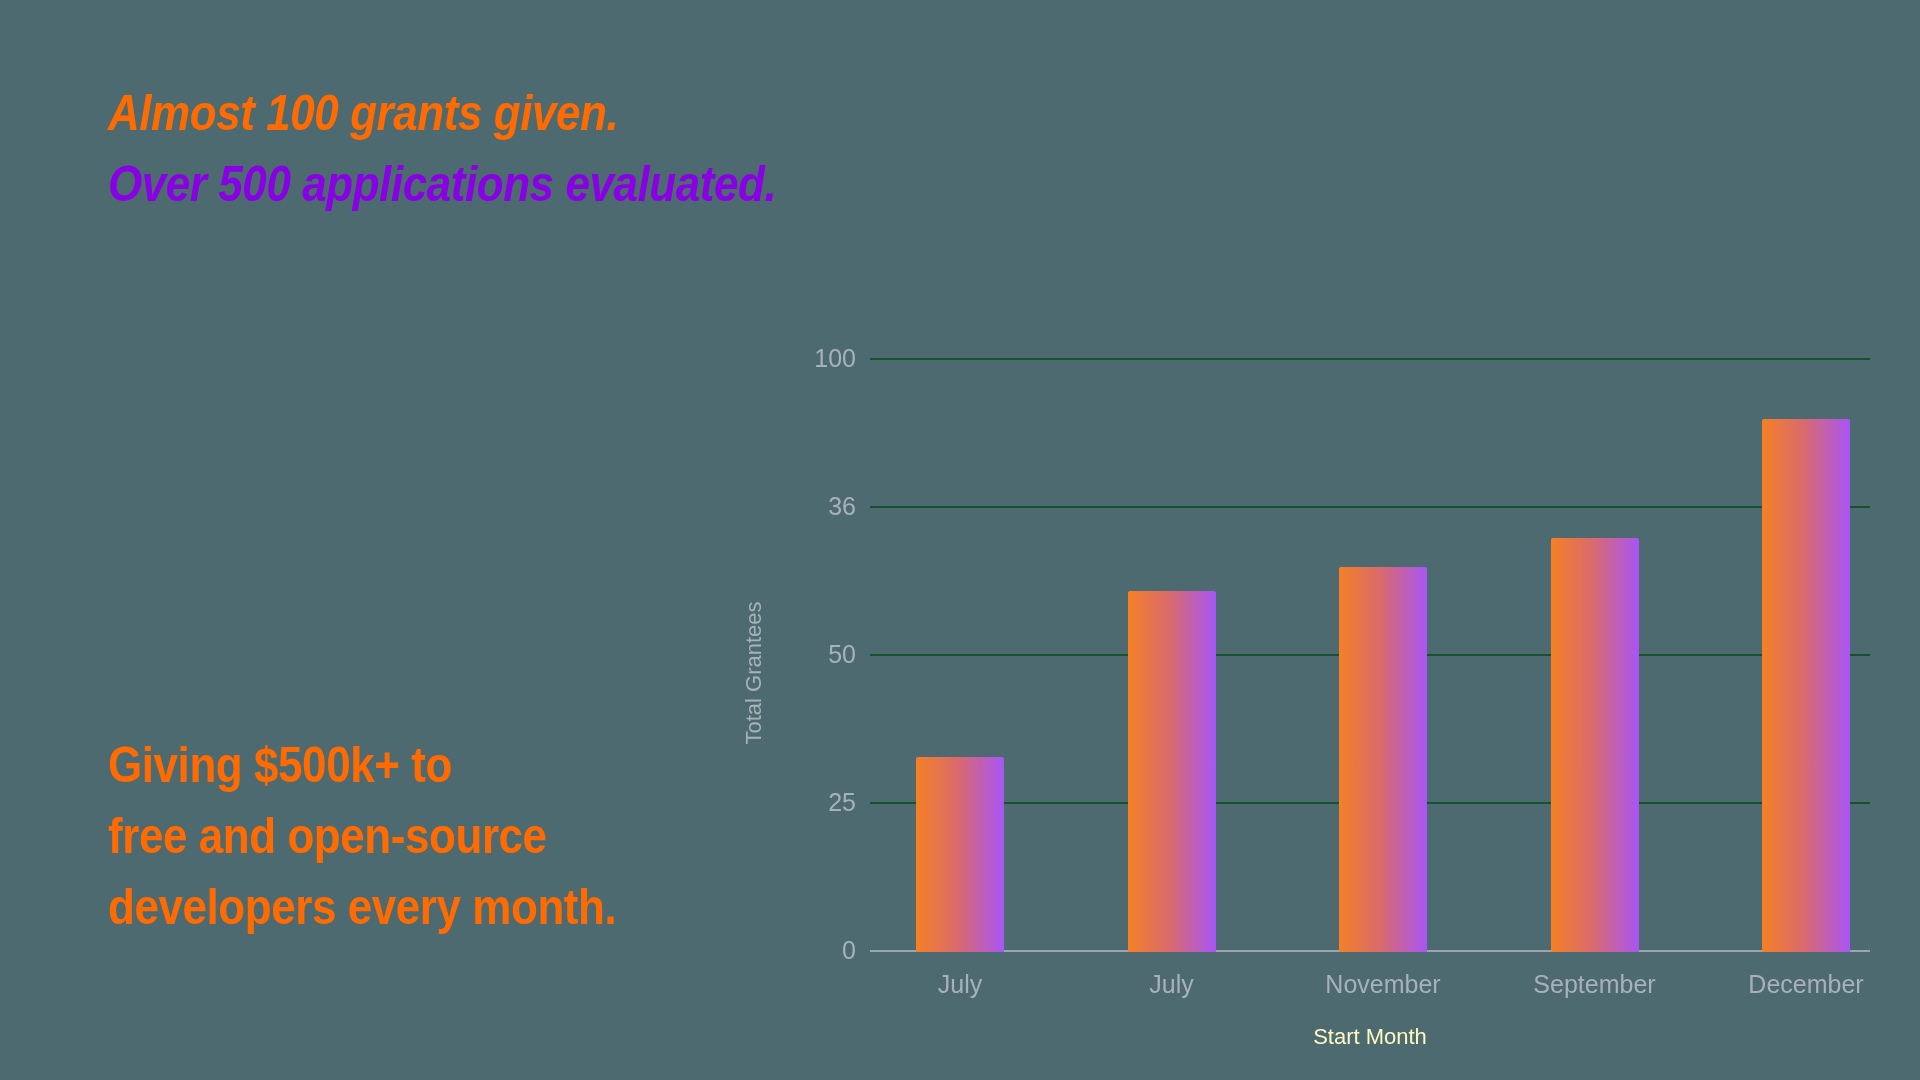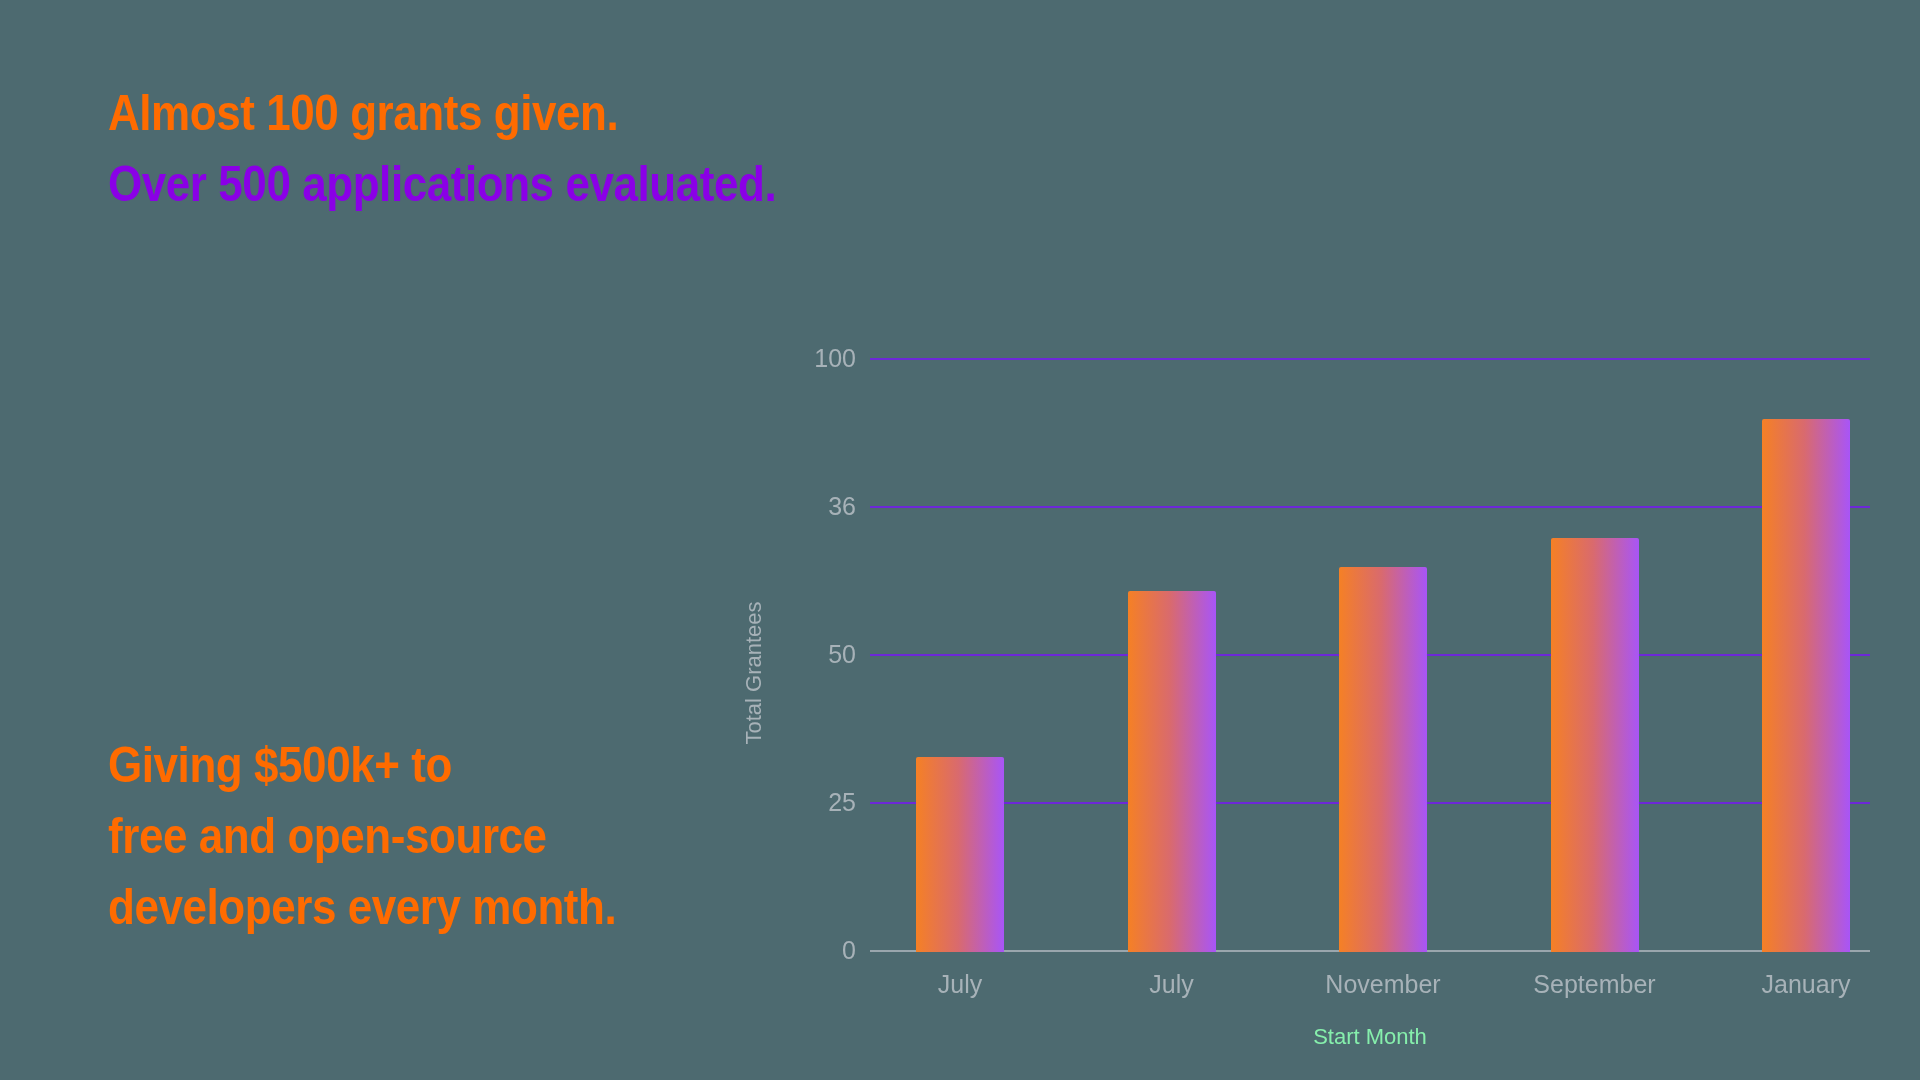--- a/index.html
+++ b/index.html
@@ -8,20 +8,21 @@
     background:#4d6a70;
     font-family:"Liberation Sans", sans-serif;
     overflow:hidden;
     position:relative;
   }
   .headline-block{
     position:absolute;
     left:108px;
     top:78px;
     width:1000px;
+    font-style:italic;
   }
   .headline{
     font-weight:bold;
     font-size:50px;
     line-height:1.42;
     letter-spacing:-0.5px;
     transform:scaleX(0.88);
     transform-origin:left center;
     white-space:nowrap;
   }
@@ -57,21 +58,21 @@
     position:absolute;
     left:110px;
     top:60px;
     right:0;
     height:592px;   
   }
   .gridline{
     position:absolute;
     left:0;right:0;
     height:2px;
-    background:#6d28d9;
+    background:#14532d;
   }
   .gridline.baseline{background:#9aa6ad;}
   .tick-label{
     position:absolute;
     right:calc(100% + 14px);
     transform:translateY(-50%);
     font-size:25px;
     color:#a7b2b8;
     white-space:nowrap;
   }
@@ -107,21 +108,21 @@
     font-size:25px;
     color:#a7b2b8;
     white-space:nowrap;
   }
   .x-axis-title{
     position:absolute;
     left:110px;right:0;
     top:724px;
     text-align:center;
     font-size:22px;
-    color:#86efac;
+    color:#fef9c3;
   }
   .y-axis-title{
     position:absolute;
     left:-6px;
     top:360px;
     font-size:22px;
     color:#a7b2b8;
     transform:rotate(-90deg) translateX(-50%);
     transform-origin:left center;
     white-space:nowrap;
@@ -175,19 +176,19 @@
         <div class="bar-col">
           <div class="bar" style="height: 384.8px; background: linear-gradient(90deg, rgb(245, 128, 37) 0%, rgb(217, 106, 110) 48%, rgb(168, 85, 247) 100%);"></div>
           <span class="x-label">November</span>
         </div>
         <div class="bar-col">
           <div class="bar" style="height: 414.4px; background: linear-gradient(90deg, rgb(245, 128, 37) 0%, rgb(217, 106, 110) 48%, rgb(168, 85, 247) 100%);"></div>
           <span class="x-label">September</span>
         </div>
         <div class="bar-col">
           <div class="bar" style="height: 532.8px; background: linear-gradient(90deg, rgb(245, 128, 37) 0%, rgb(217, 106, 110) 48%, rgb(168, 85, 247) 100%);"></div>
-          <span class="x-label">January</span>
+          <span class="x-label">December</span>
         </div>
       </div>
   </div>
 
   <div class="x-axis-title">Start Month</div>
 </div>
 
 </body></html>

